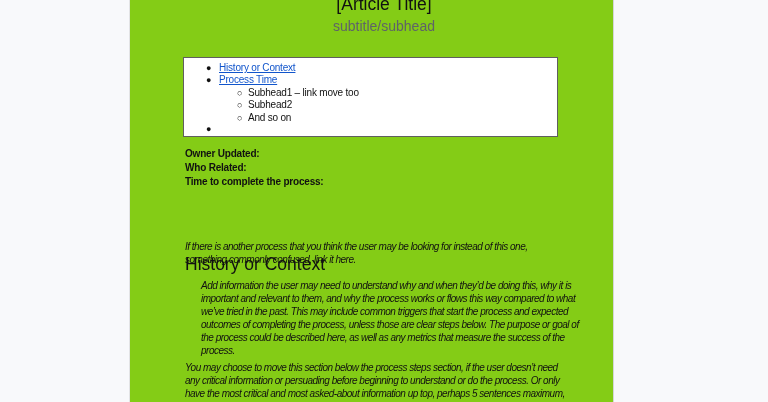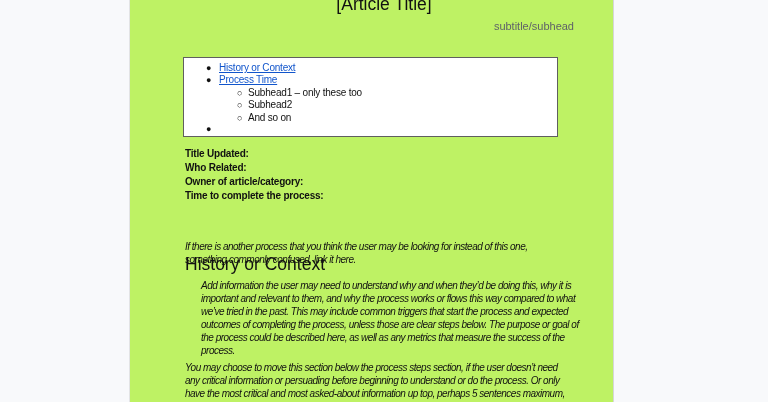--- a/index.html
+++ b/index.html
@@ -15,43 +15,43 @@
     position: relative;
     width: 768px;
     height: 402px;
   }
   .page {
     position: absolute;
     left: 129px;
     top: 0;
     width: 485px;
     height: 402px;
-    background: #bef264;
+    background: #84cc16;
     border-left: 1px solid #e2e3e5;
     border-right: 1px solid #d5d6d8;
     box-sizing: border-box;
   }
   .title {
     position: absolute;
     top: -6px;
     left: 64px;
     width: 380px;
     text-align: center;
     font-size: 17.5px;
     line-height: 20px;
     color: #111111;
     white-space: nowrap;
   }
   .subtitle {
     position: absolute;
     top: 19px;
     left: 64px;
     width: 380px;
-    text-align: right;
-    font-size: 11px;
+    text-align: center;
+    font-size: 14px;
     line-height: 14px;
     color: #5f6368;
     white-space: nowrap;
   }
   .toc-box {
     position: absolute;
     left: 53px;
     top: 57px;
     width: 373px;
     height: 74px;
@@ -152,39 +152,38 @@
       <div class="toc-row lvl1">
         <span class="bullet">●</span>
         <a class="toc-link">History or Context</a>
       </div>
       <div class="toc-row lvl1">
         <span class="bullet">●</span>
         <a class="toc-link">Process Time</a>
       </div>
       <div class="toc-row lvl2">
         <span class="bullet">○</span>
-        <span>Subhead1 – only these too</span>
+        <span>Subhead1 – link move too</span>
       </div>
       <div class="toc-row lvl2">
         <span class="bullet">○</span>
         <span>Subhead2</span>
       </div>
       <div class="toc-row lvl2">
         <span class="bullet">○</span>
         <span>And so on</span>
       </div>
       <div class="toc-row lvl1">
         <span class="bullet">●</span>
       </div>
     </div>
 
     <div class="meta">
-      <div class="meta-line">Title Updated:</div>
+      <div class="meta-line">Owner Updated:</div>
       <div class="meta-line">Who Related:</div>
-      <div class="meta-line">Owner of article/category:</div>
       <div class="meta-line">Time to complete the process:</div>
     </div>
 
     <div class="note">If there is another process that you think the user may be looking for instead of this one, something commonly confused, link it here.</div>
 
     <h2 class="h2">History or Context</h2>
 
     <p class="body-para p1">Add information the user may need to understand why and when they’d be doing this, why it is important and relevant to them, and why the process works or flows this way compared to what we’ve tried in the past. This may include common triggers that start the process and expected outcomes of completing the process, unless those are clear steps below. The purpose or goal of the process could be described here, as well as any metrics that measure the success of the process.</p>
     <p class="body-para p2">You may choose to move this section below the process steps section, if the user doesn’t need any critical information or persuading before beginning to understand or do the process.  Or only have the most critical and most asked-about information up top, perhaps 5 sentences maximum, and add the rest to another section toward the bottom of the document.</p>
 

